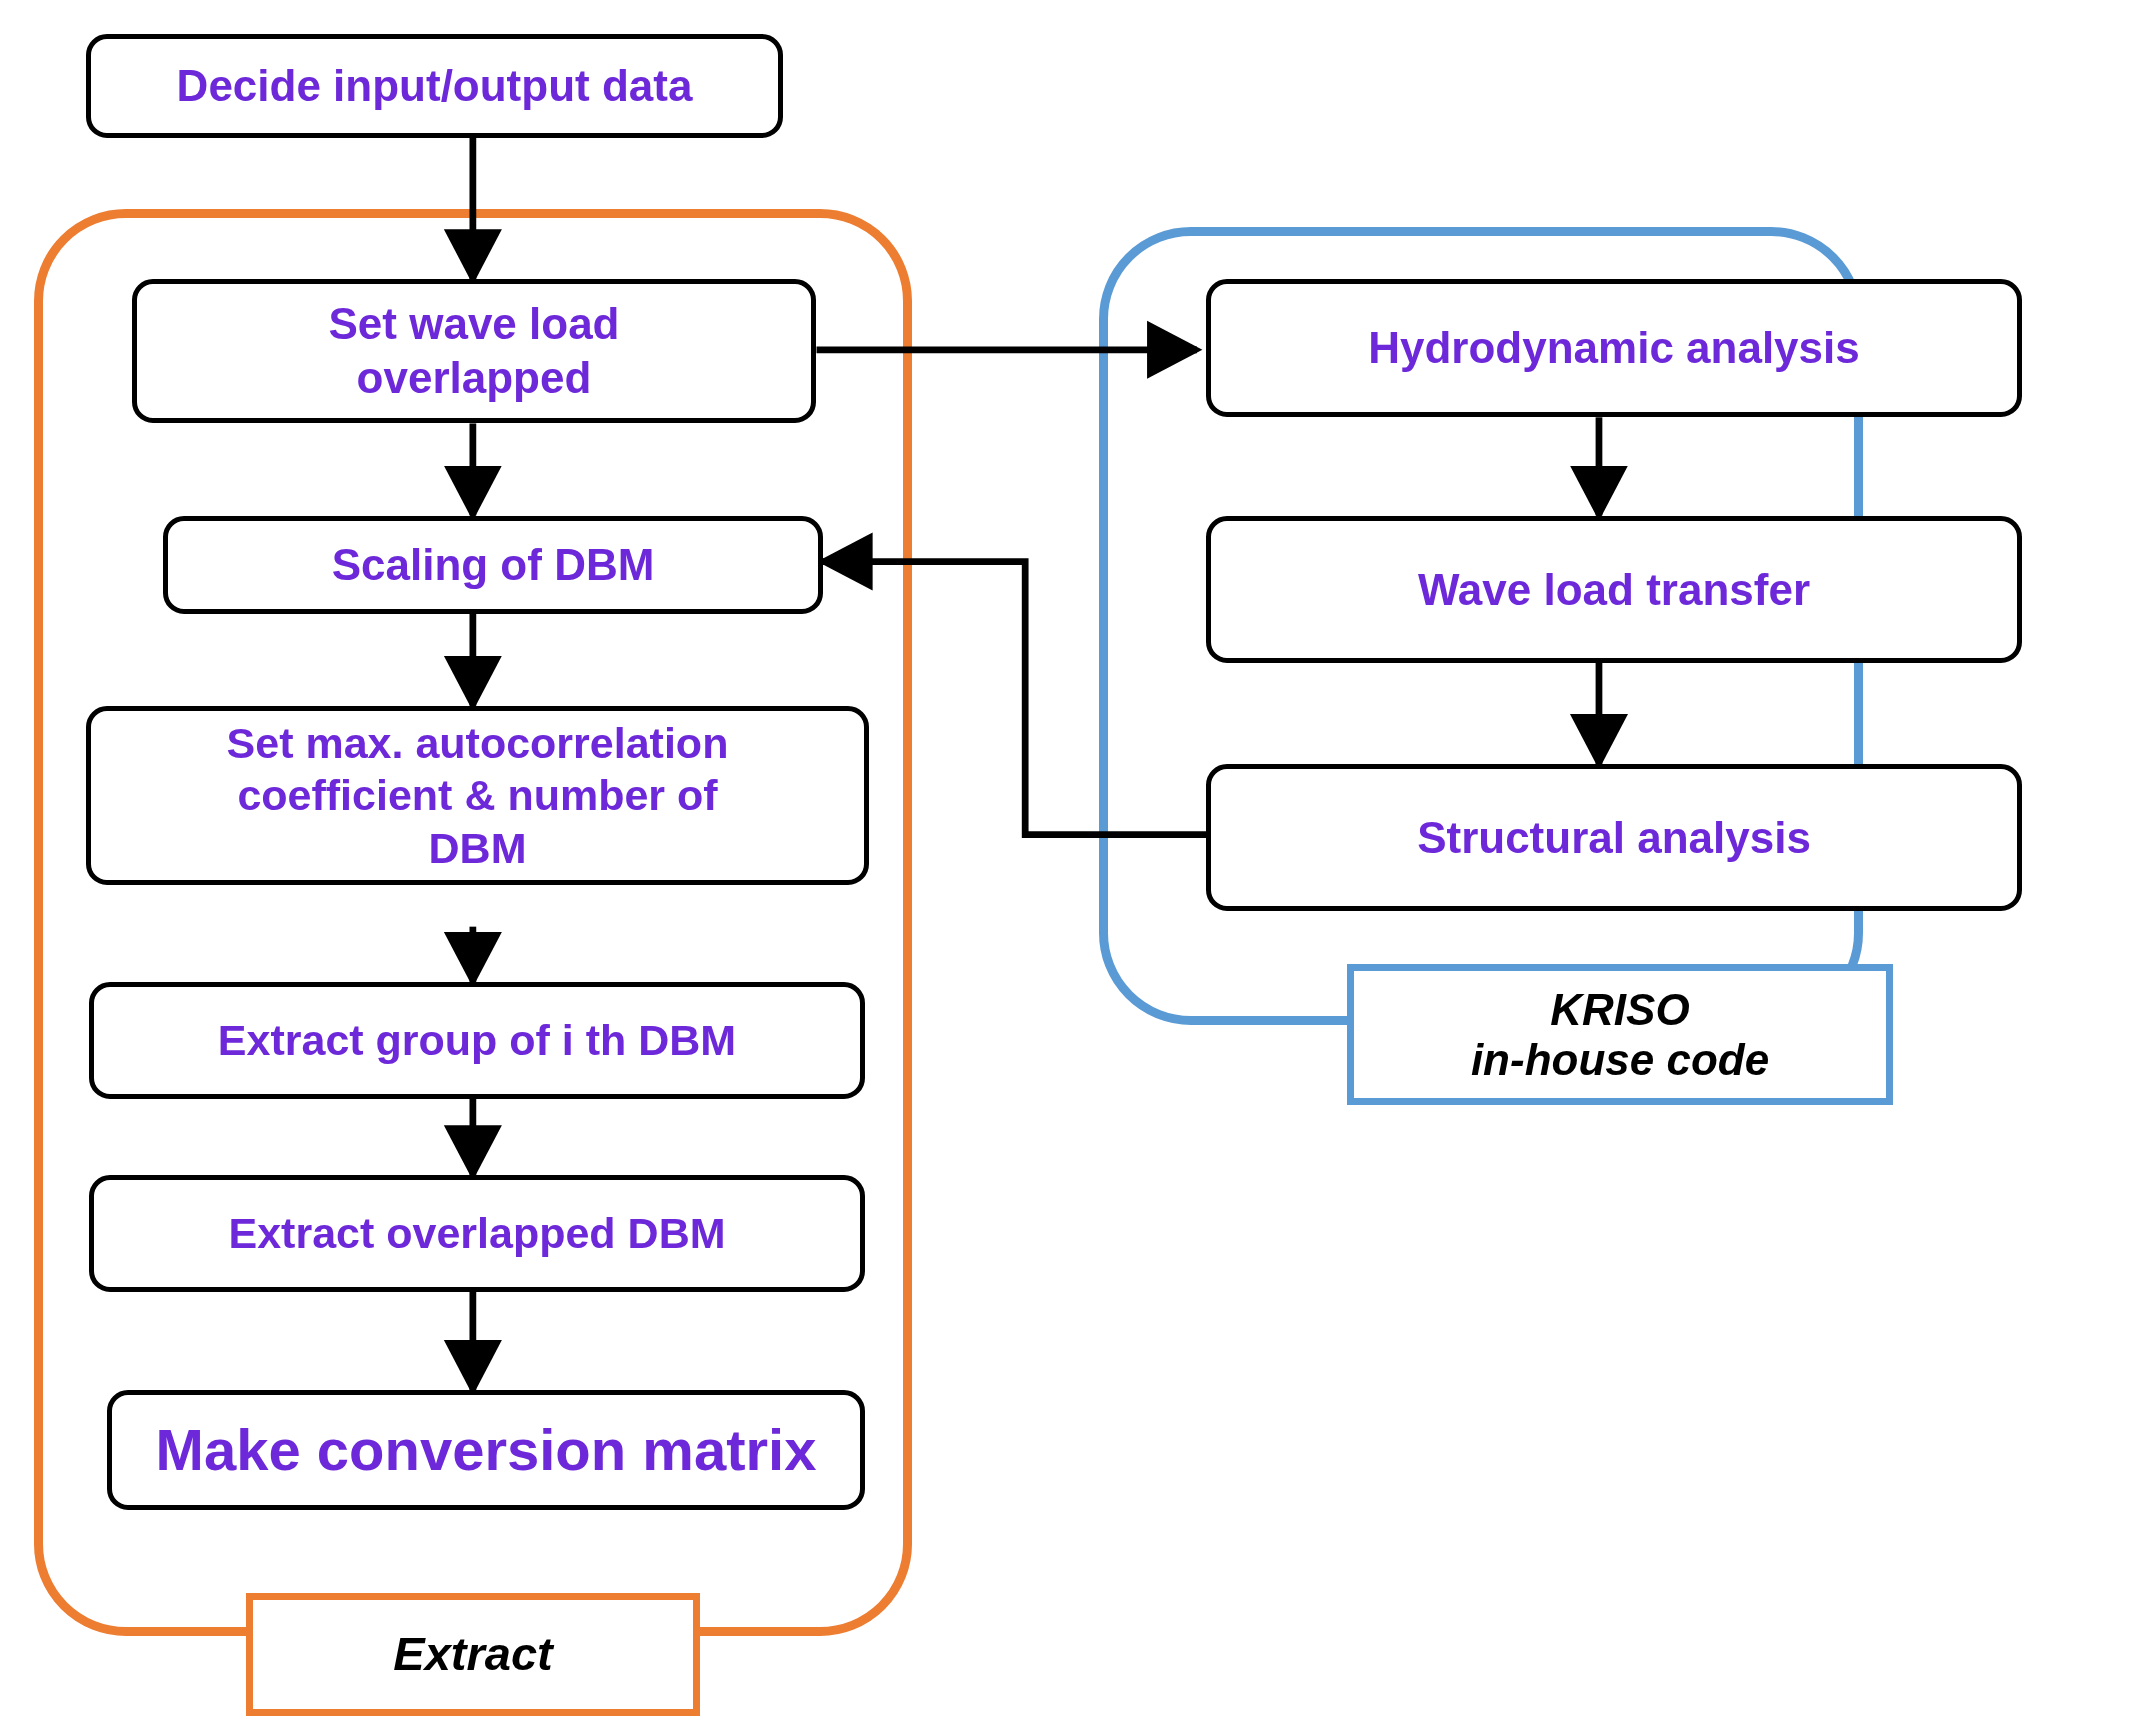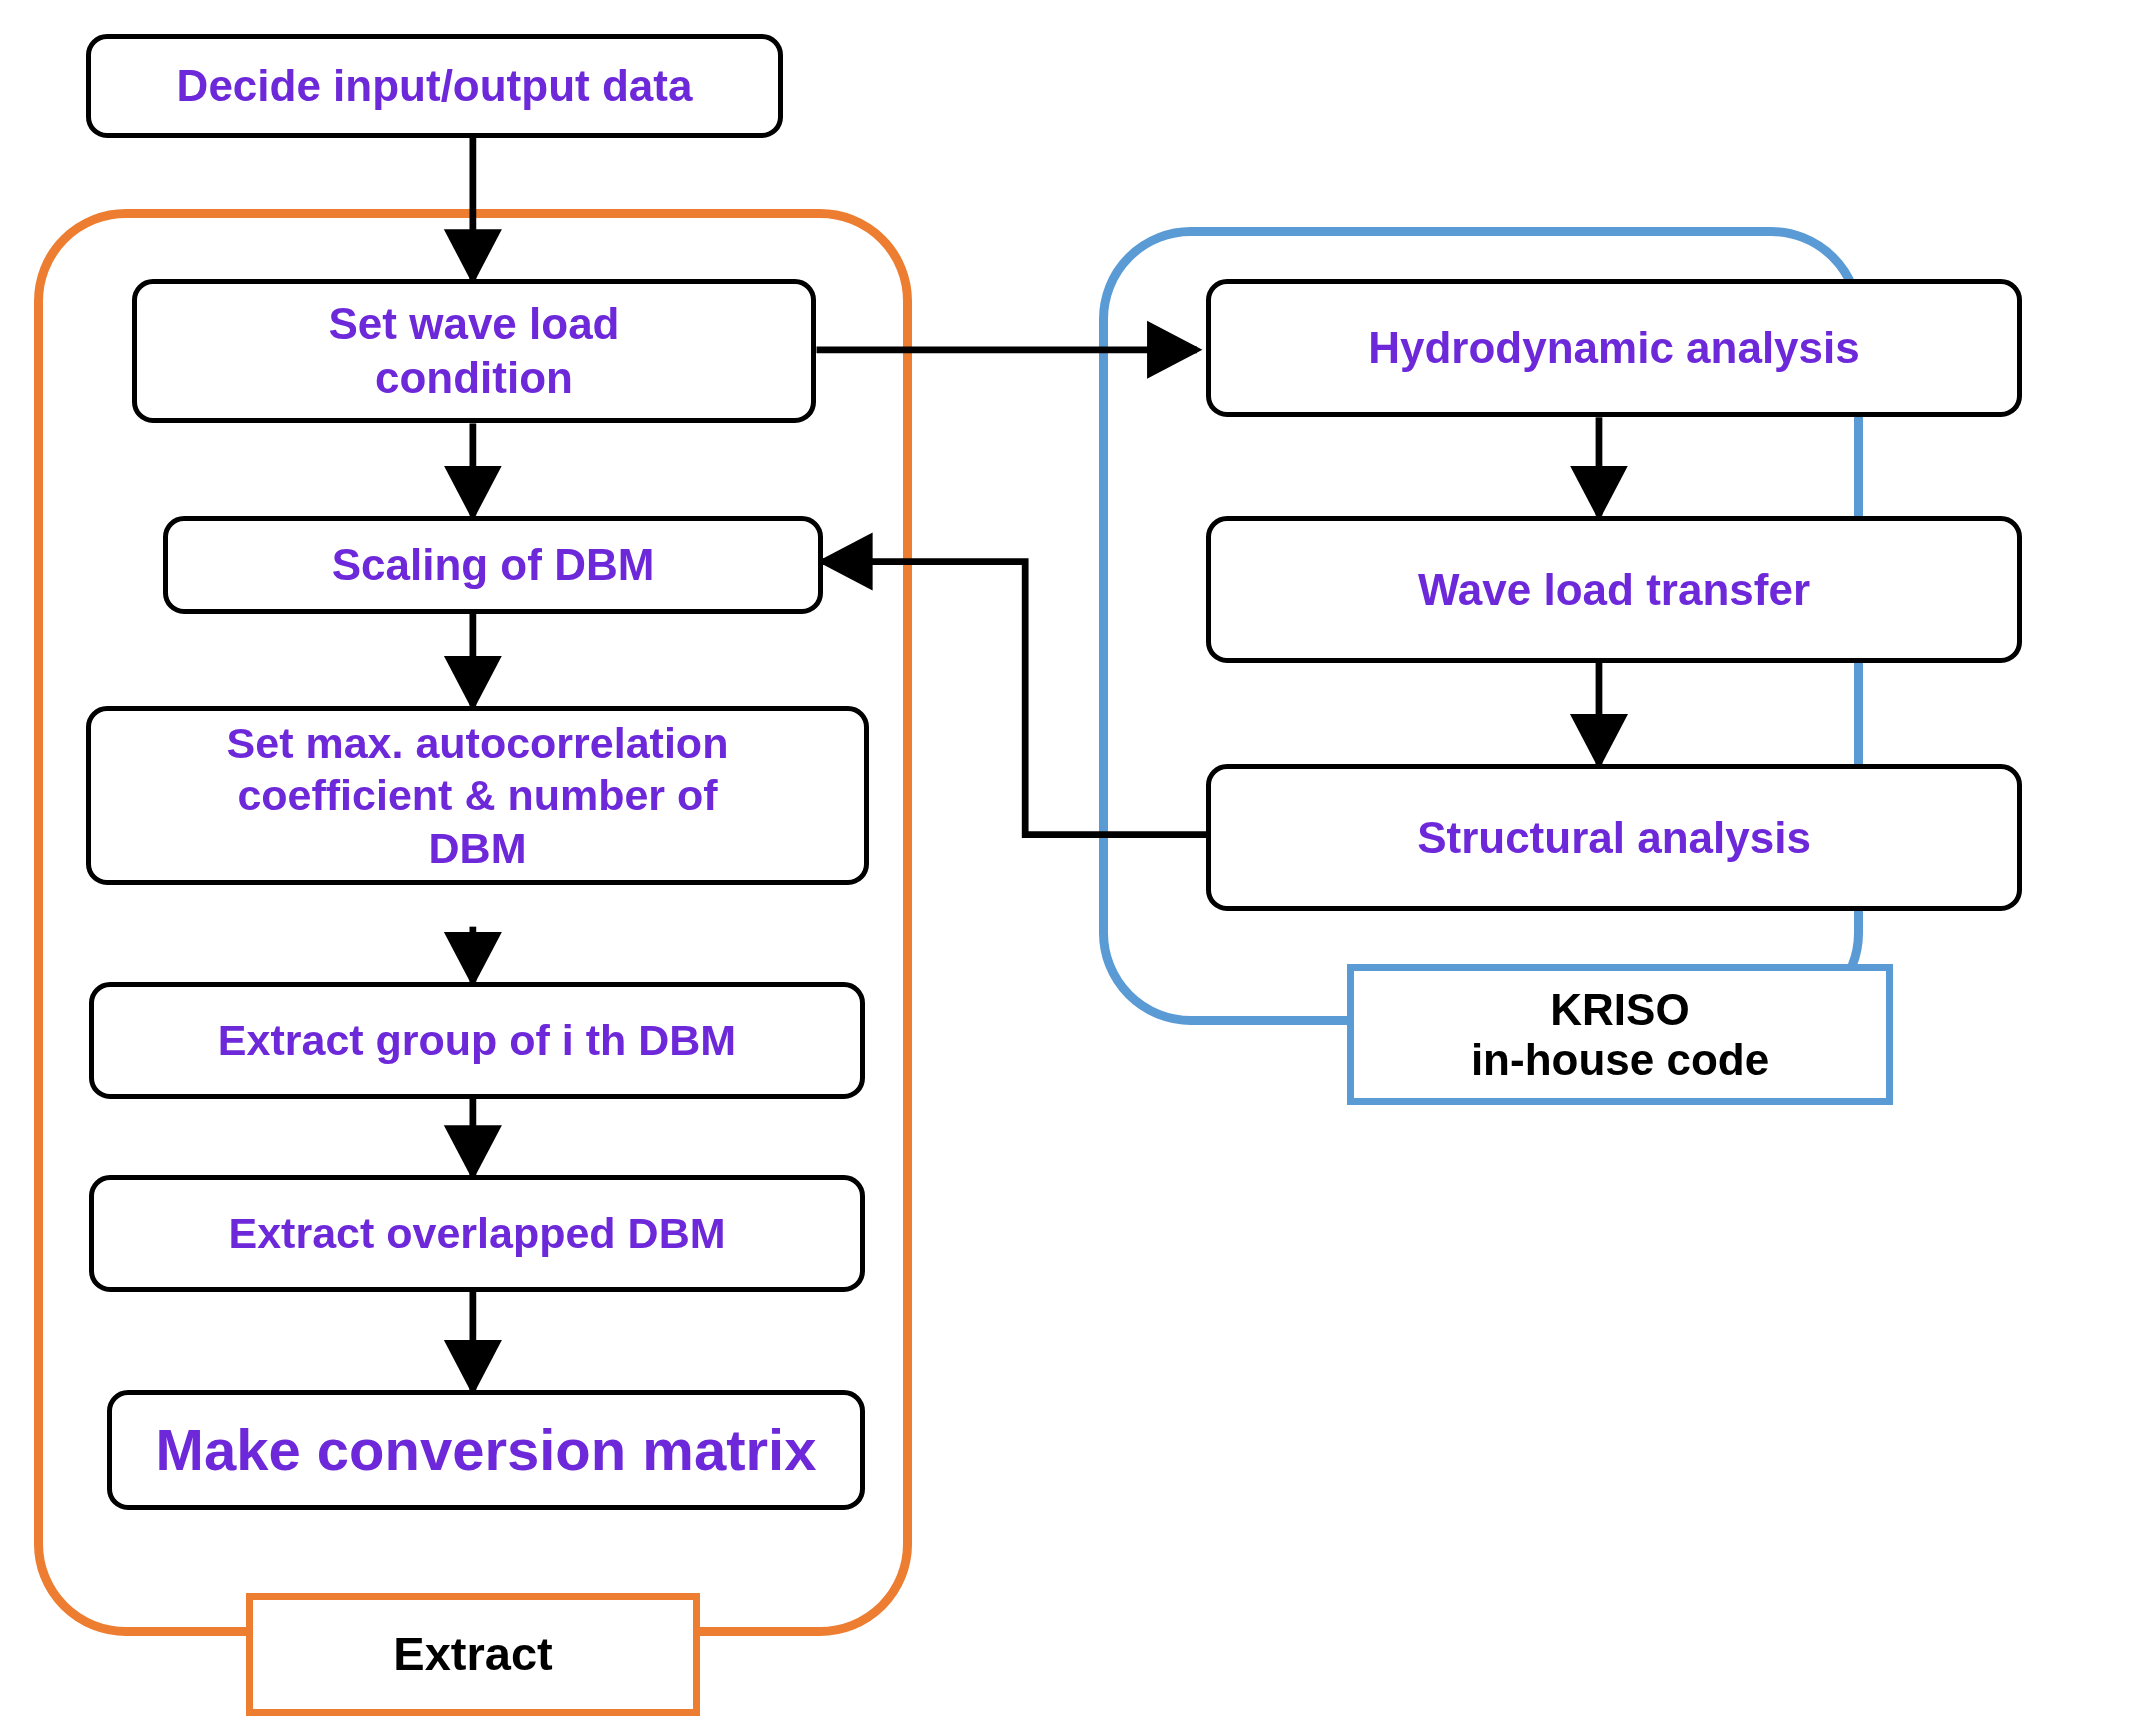--- a/index.html
+++ b/index.html
@@ -46,20 +46,21 @@
     box-sizing: border-box;
     background: #ffffff;
     display: flex;
     align-items: center;
     justify-content: center;
     text-align: center;
     font-weight: bold;
     color: #000000;
     line-height: 1.12;
     z-index: 40;
+    font-style: italic;
   }
   .tag-matlab { border: 7.4px solid #ED7D31; font-size: 47px; }
   .tag-kriso  { border: 7.4px solid #5B9BD5; font-size: 44px; }
 
   
   .node {
     position: absolute;
     box-sizing: border-box;
     background: #ffffff;
     border: 5.5px solid #000000;
@@ -114,21 +115,21 @@
       <path d="M1965,1360 L1670,1360 L1670,915 L1340,915"></path>
     </g>
   </svg>
 
   <div class="node" style="left:86px; top:34px; width:697px; height:104px; font-size:44px;">
     <span>Decide input/output data</span>
   </div>
 
   <div class="node" style="left:132px; top:279px; width:684px; height:144px; font-size:44px; white-space:pre-line;">
     <span>Set wave load
-condition</span>
+overlapped</span>
   </div>
 
   <div class="node" style="left:163px; top:516px; width:660px; height:98px; font-size:44px;">
     <span>Scaling of DBM</span>
   </div>
 
   <div class="node" style="left:86px; top:706px; width:783px; height:179px; font-size:43px; white-space:pre-line;">
     <span>Set max. autocorrelation
 coefficient &amp; number of
 DBM</span>

